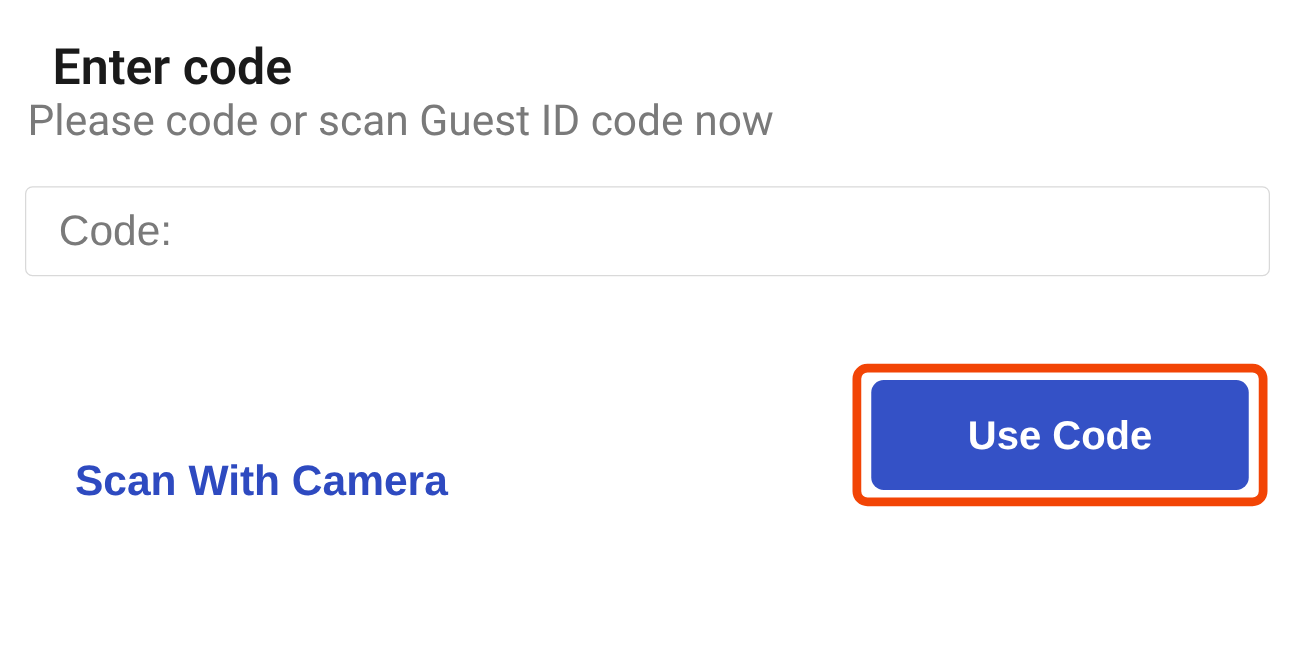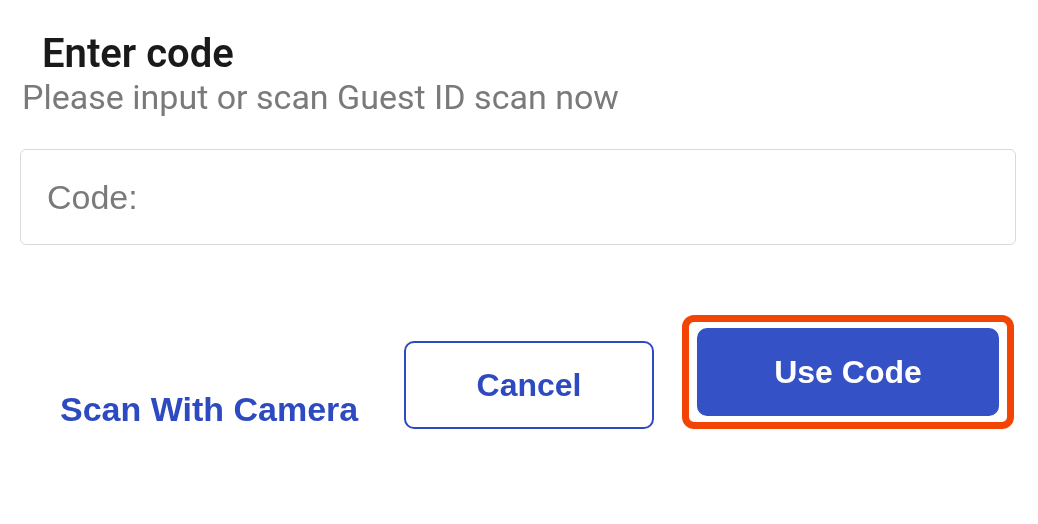--- a/index.html
+++ b/index.html
@@ -18,21 +18,21 @@
     }
     .dialog-subtitle {
       font-size: 34px;
       font-weight: 400;
       color: #7a7a7a;
       margin-left: 2px;
       margin-bottom: 32px;
     }
     .code-input {
       width: 996px;
-      height: 96px;
+      height: 72px;
       font-size: 34px;
       font-weight: 400;
       color: #7a7a7a;
       padding: 0 26px;
       border: 1px solid #d9d9d9;
       border-radius: 6px;
       background: #fff;
       outline: none;
     }
     .code-input::placeholder { color: #7a7a7a; }
@@ -84,29 +84,28 @@
       border: none;
     }
   </style>
 </head>
 <body>
 
 
 
 <h1 class="dialog-title">Enter code</h1>
 
-<p class="dialog-subtitle">Please input or scan Guest ID scan now</p>
+<p class="dialog-subtitle">Please code or scan Guest ID code now</p>
 
 <input type="text" class="code-input" placeholder="Code:" style="">
 
 <div class="actions-row">
 
   <button class="scan-link">Scan With Camera</button>
 
-  <button class="btn btn-cancel">Cancel</button>
 
   <span class="highlight-wrap">
     <button class="btn btn-primary">Use Code</button>
   </span>
 
 </div>
 
 
 
 

